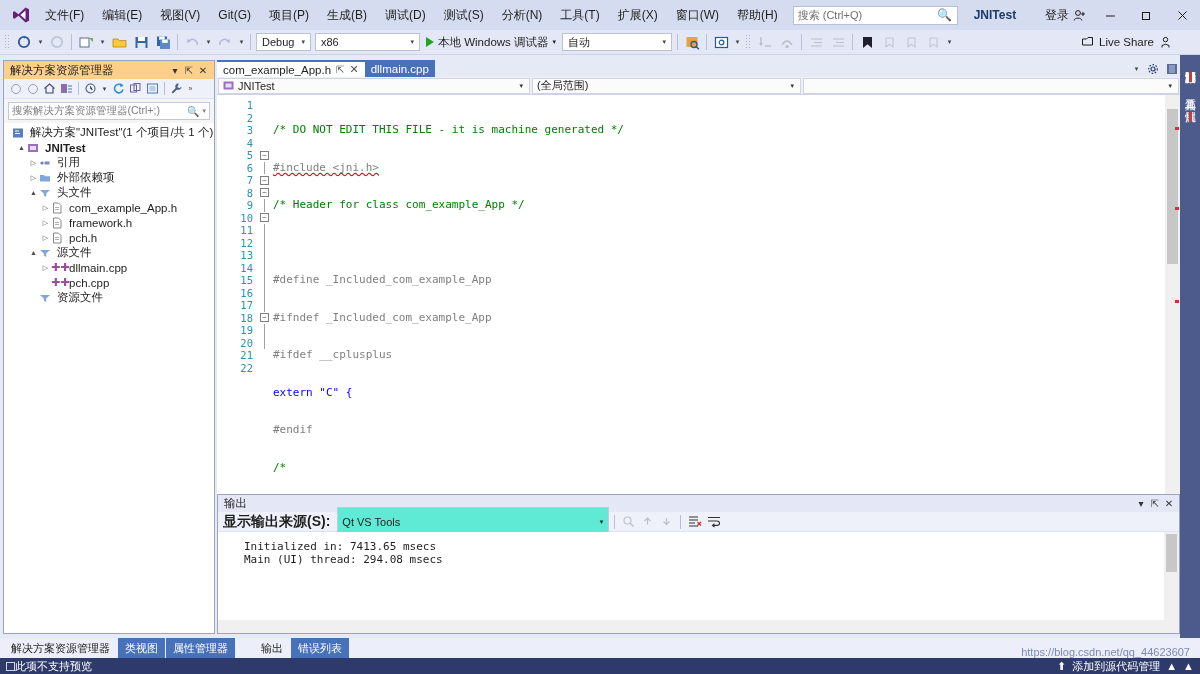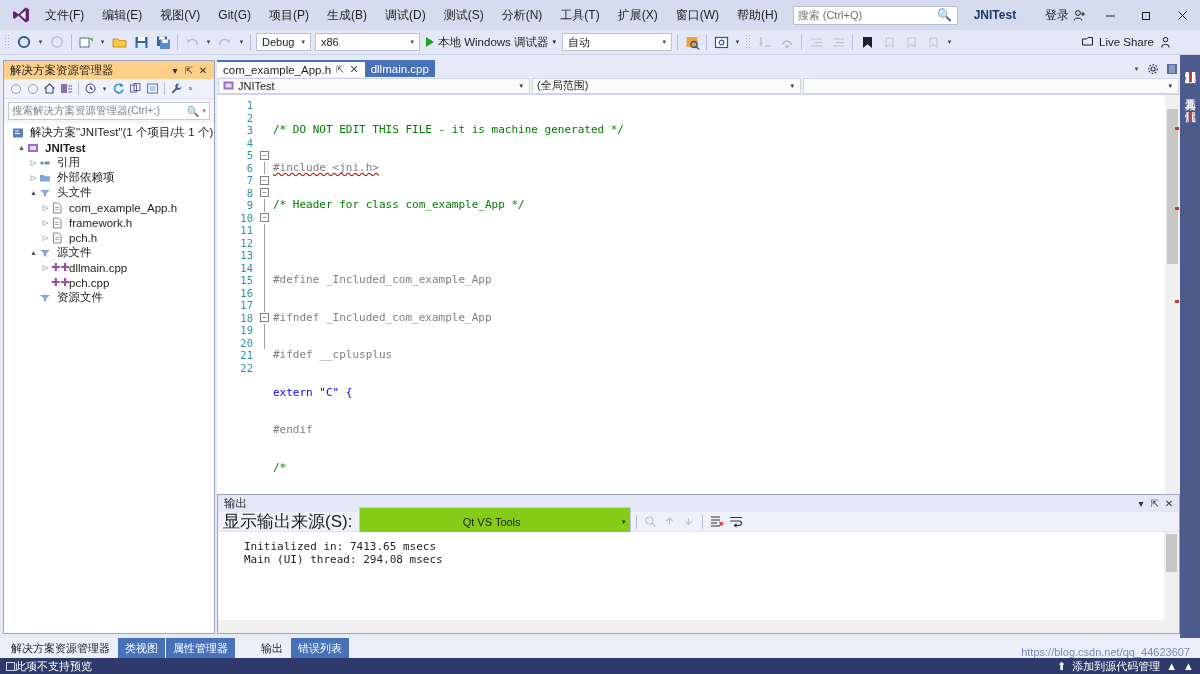--- a/index.html
+++ b/index.html
@@ -135,23 +135,23 @@
   .ed-status-right { margin-left: auto; display: flex; gap: 15px; padding-right: 8px; align-items: center; }
 
   
   .outpanel { position: absolute; left: 217px; right: 20px; bottom: 4px; height: 140px;
     background: #f5f5f5; border: 1px solid #9aa3c0; display: flex; flex-direction: column; }
   .out-head { height: 17px; background: #e4e8f6; display: flex; align-items: center;
     padding: 0 3px 0 6px; font-size: 11.5px; flex-shrink: 0; }
   .out-head .oh-title { flex: 1; }
   .out-toolbar { height: 20px; background: #eef1f9; display: flex; align-items: center;
     padding: 0 3px; gap: 2px; border-bottom: 1px solid #dfe3f0; flex-shrink: 0; }
-  .out-label { font-size: 17px; padding: 0 5px 0 2px; }
-  .out-combo { width: 272px; height: 29px; background: #84cc16; border: 1px solid #c3c8da;
-    display: flex; align-items: center; padding: 0 2px 0 4px; font-size: 11px; text-align: center; }
+  .out-label { font-size: 14px; padding: 0 5px 0 2px; font-weight: bold; }
+  .out-combo { width: 272px; height: 29px; background: #5eead4; border: 1px solid #c3c8da;
+    display: flex; align-items: center; padding: 0 2px 0 4px; font-size: 11px; }
   .out-combo .ov { flex: 1; }
   .out-body { flex: 1; background: #fff; position: relative; overflow: hidden;
     font-family: "DejaVu Sans Mono", monospace; font-size: 11px; color: #1e1e1e;
     padding: 8px 0 0 26px; line-height: 13px; }
   .out-sb { position: absolute; right: 0; top: 0; bottom: 0; width: 15px; background: #f0f0f0; }
   .out-sb-thumb { position: absolute; top: 2px; left: 2px; width: 11px; height: 38px; background: #c7c7c7; }
   .out-hsb { position: absolute; left: 0; right: 15px; bottom: 0; height: 13px; background: #f0f0f0; }
 
   
   .vtabs { position: absolute; right: 0; top: 55px; bottom: 36px; width: 20px;

